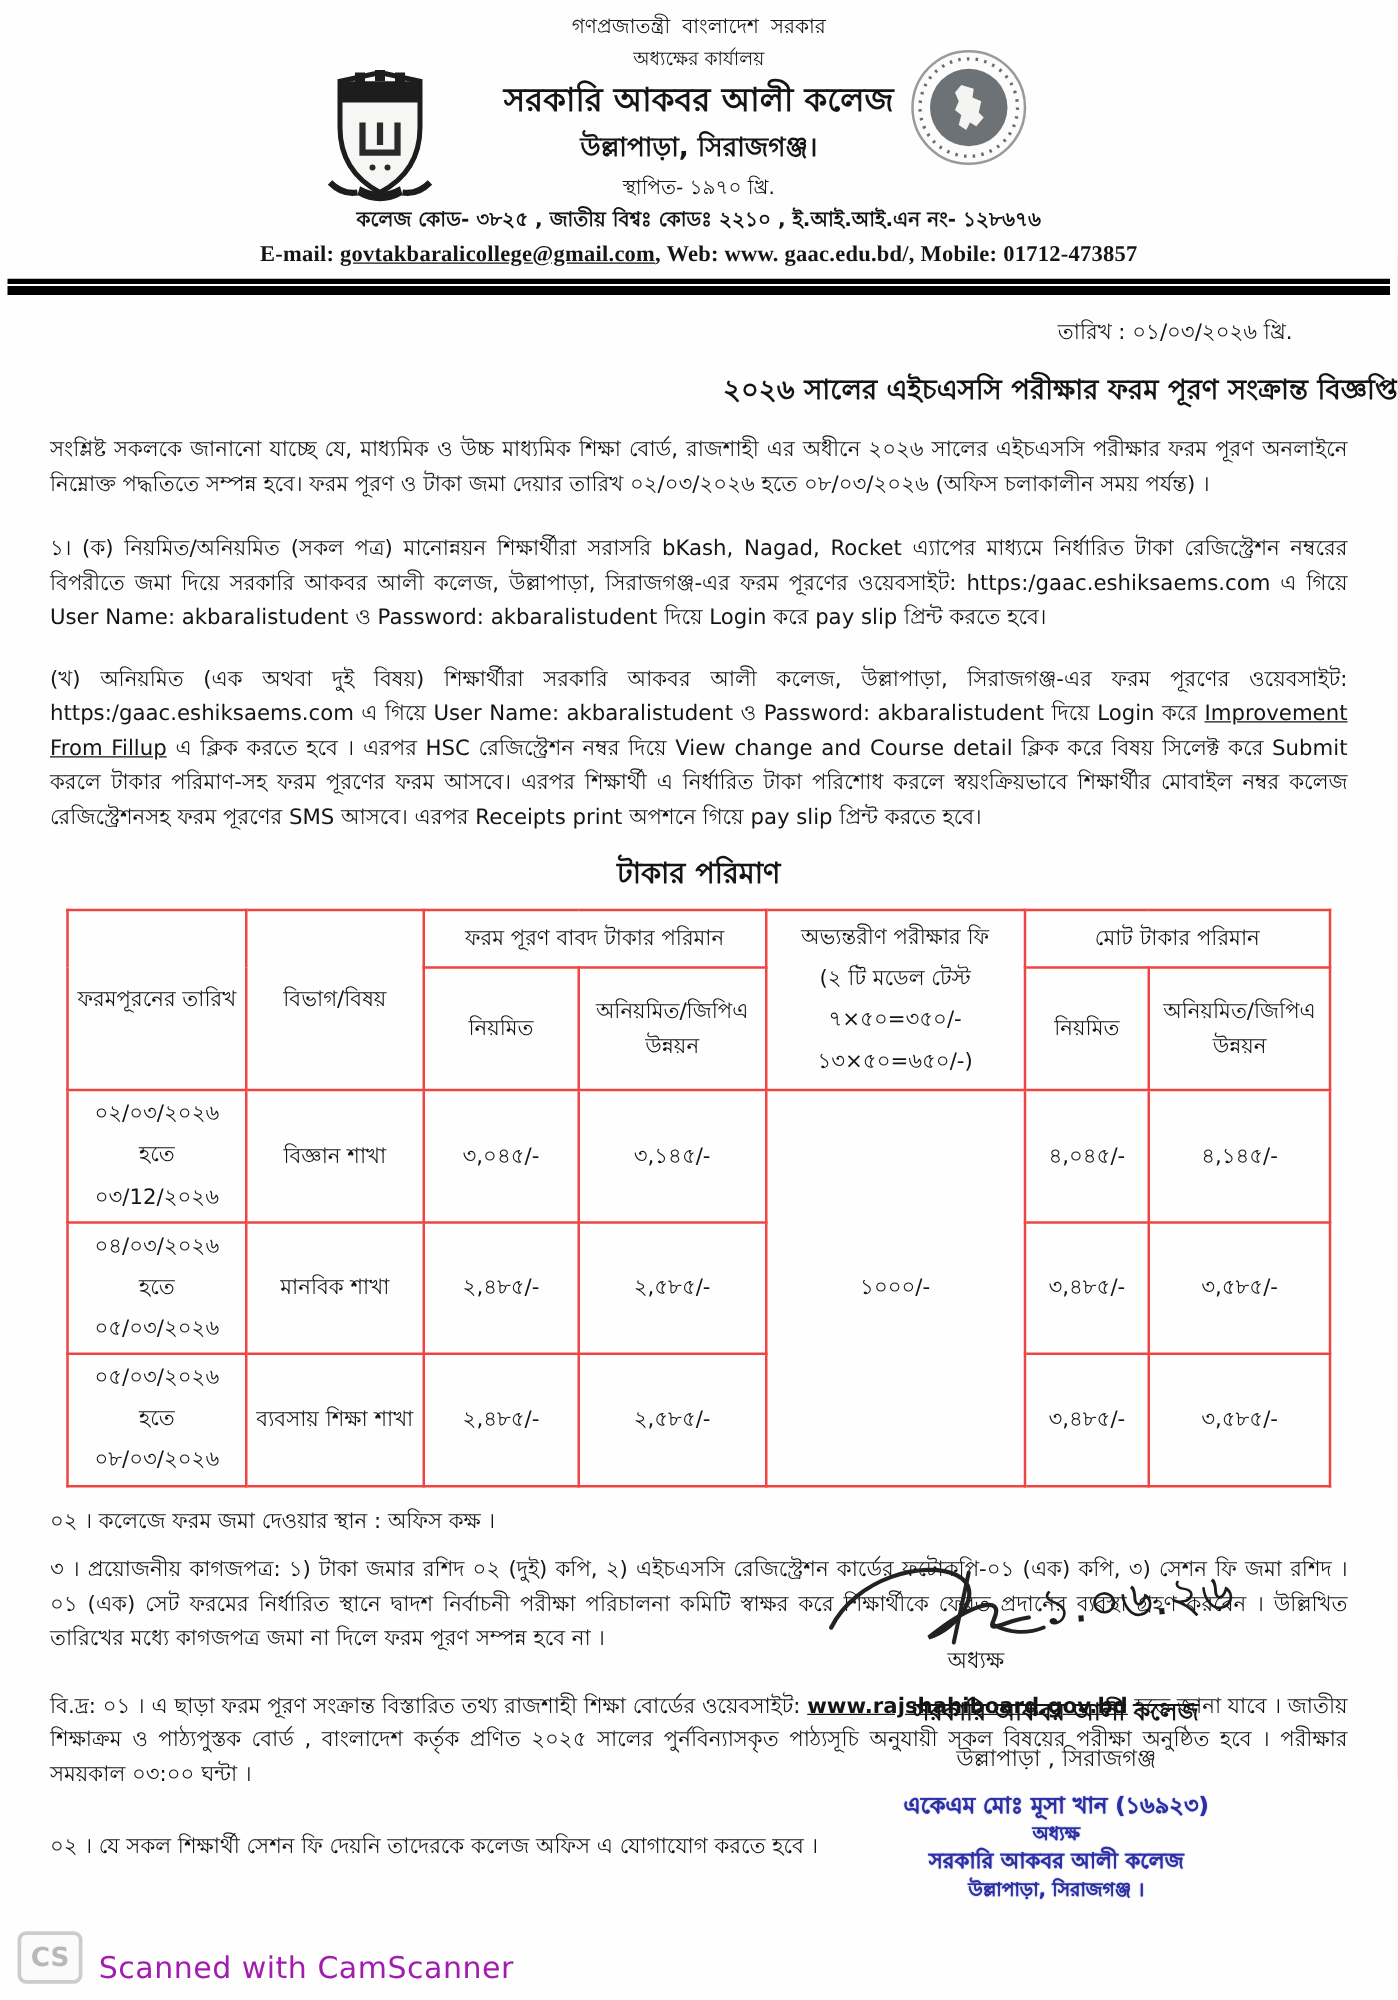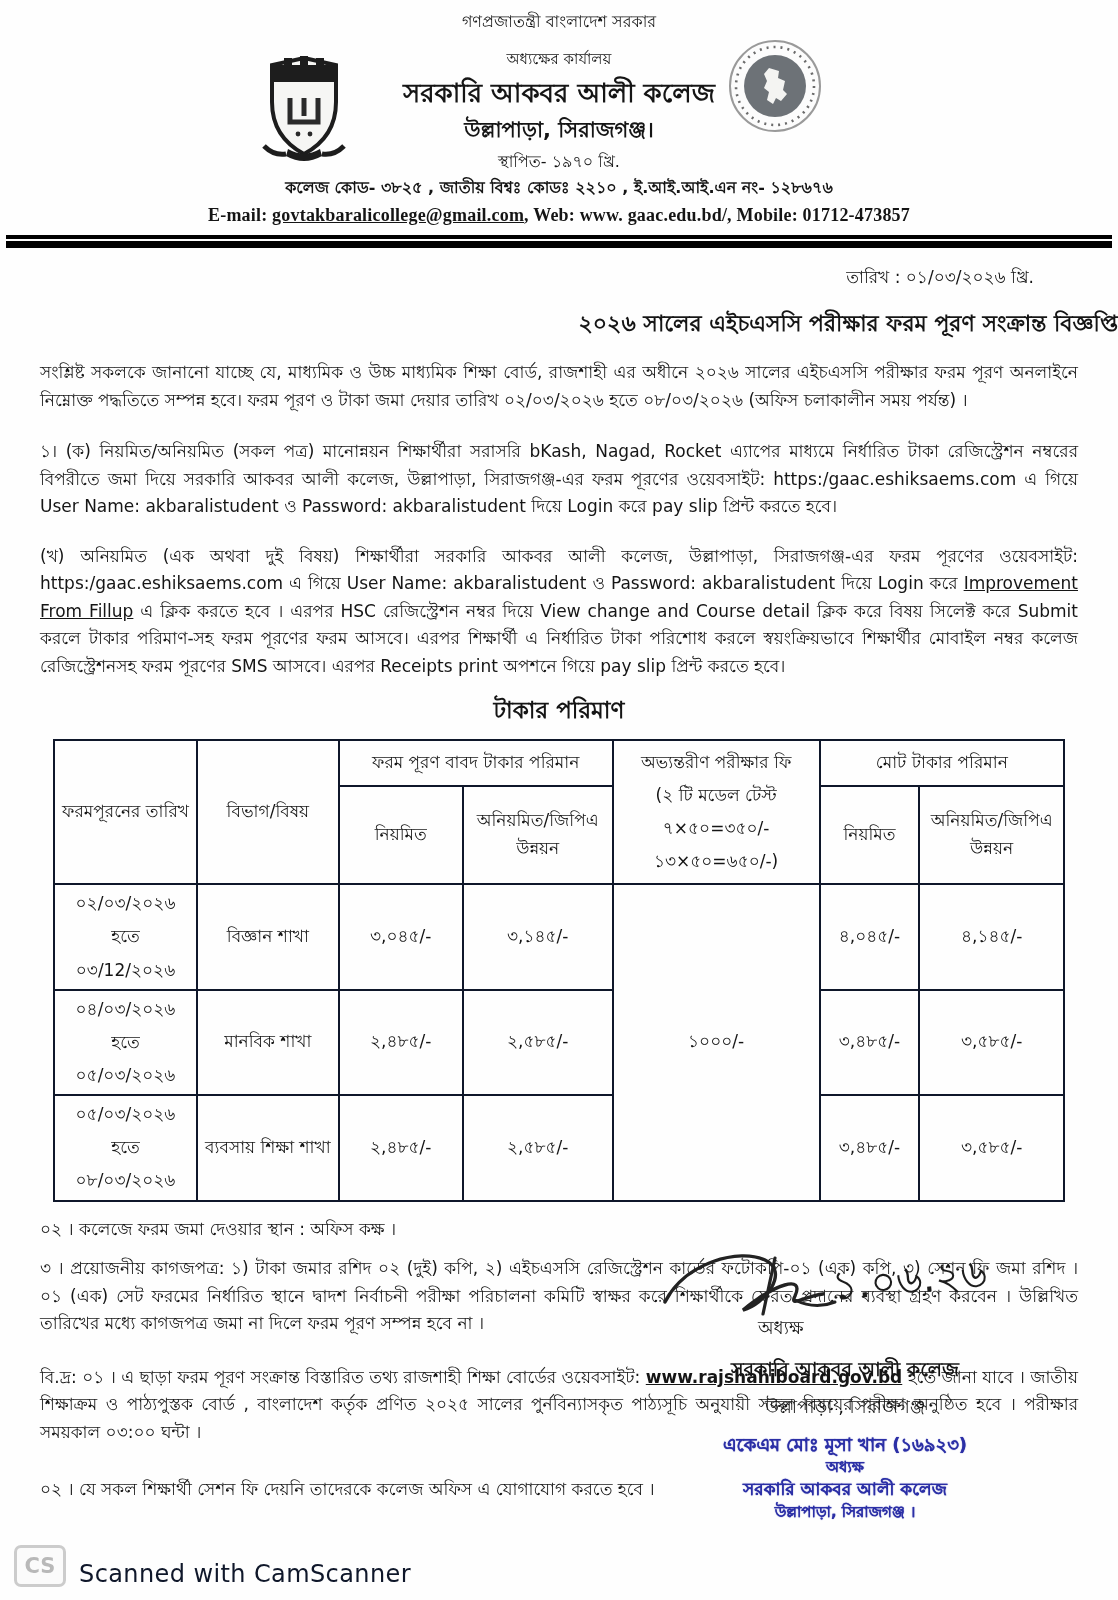--- a/index.html
+++ b/index.html
@@ -7,22 +7,22 @@
     position:relative;
     width:1118px;height:1600px;
     margin:0 auto;
     background:#fefefe;
     font-family:"DejaVu Sans","Liberation Sans",sans-serif;
     color:#151515;
     overflow:hidden;
   }
   
   .hdr{ text-align:center; padding-top:12px; line-height:1.25;}
-  .hdr .l1{font-size:16px;}
-  .hdr .l2{font-size:15px; margin-top:18px;}
+  .hdr .l1{font-size:16px;font-family:Liberation Mono, monospace;}
+  .hdr .l2{font-size:15px; margin-top:6px;}
   .hdr .l3{font-size:26px; font-weight:bold; margin-top:8px;}
   .hdr .l4{font-size:21px; font-weight:bold; margin-top:8px;}
   .hdr .l5{font-size:16px; margin-top:8px;}
   .hdr .l6{font-size:16px; font-weight:bold; margin-top:6px;}
   .contact{
     font-family:"Liberation Serif",serif;
     font-size:18px; font-weight:bold; margin-top:6px; letter-spacing:.2px;
   }
   .contact .email{text-decoration:underline;}
   .rule{
@@ -38,21 +38,21 @@
   .para.first{margin-top:16px;}
   .ulink{text-decoration:underline;}
   .blink{font-weight:bold; text-decoration:underline;}
   
   .tbl-title{ text-align:center; font-size:23px; font-weight:bold; margin-top:12px;}
   table.fees{
     border-collapse:collapse; margin:8px auto 0 auto; width:1012px;
     font-size:17px; text-align:center;
   }
   table.fees th, table.fees td{
-    border:2px solid #0f172a; font-weight:normal; padding:2px 4px;
+    border:2px solid #ef4444; font-weight:normal; padding:2px 4px;
   }
   th.grp{height:40px;}
   th.sub{height:92px;}
   td.datec{line-height:1.95;}
   tr.datarow{height:90px;}
   .ifl{line-height:1.95;}
   
   .w-date{width:138px;} .w-dept{width:144px;text-align:center;} .w-reg1{width:122px;}
   .w-irr1{width:150px;} .w-int{width:208px;} .w-reg2{width:94px;} .w-irr2{width:144px;}
   
@@ -70,21 +70,21 @@
   .stamp .s3{font-size:17px;}
   .stamp .s4{font-size:15px;}
   
   .cs-footer{ position:absolute; left:14px; top:1544px; display:flex; align-items:center;}
   .cs-badge{
     width:46px; height:36px; border:3px solid #cccccc; border-radius:7px;
     color:#b8b8b8; font-weight:bold; font-size:21px;
     display:flex; align-items:center; justify-content:center;
     background:#fbfbfb;
   }
-  .cs-text{ margin-left:13px; font-size:24px; color:#0f172a; letter-spacing:.4px;margin-top:16px;}
+  .cs-text{ margin-left:13px; font-size:24px; color:#a21caf; letter-spacing:.4px;margin-top:16px;}
 </style>
 </head>
 <body>
 
 <div class="page">
 
   <div class="crest">
     <svg width="88" height="116" viewBox="0 0 88 116">
       <path d="M44 8 L76 15 V52 C76 80 61 95 44 104 C27 95 12 80 12 52 V15 Z" fill="#f6f6f4" stroke="#1d1d1d" stroke-width="4"></path>
       <path d="M12 15 L76 15 L76 32 L12 32 Z" fill="#1d1d1d"></path>

